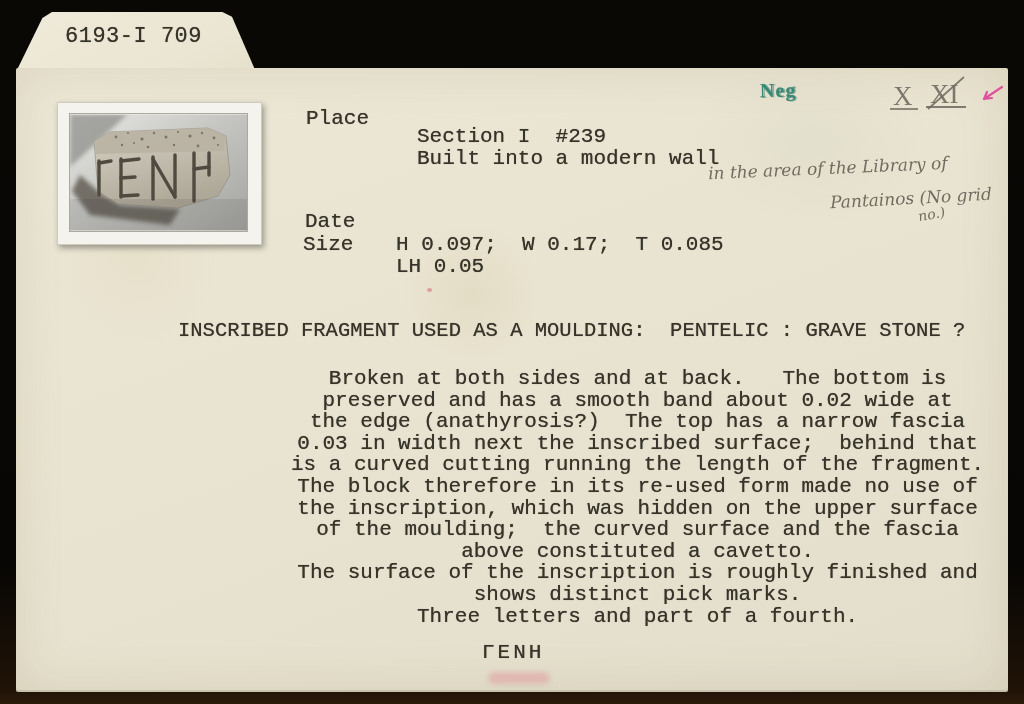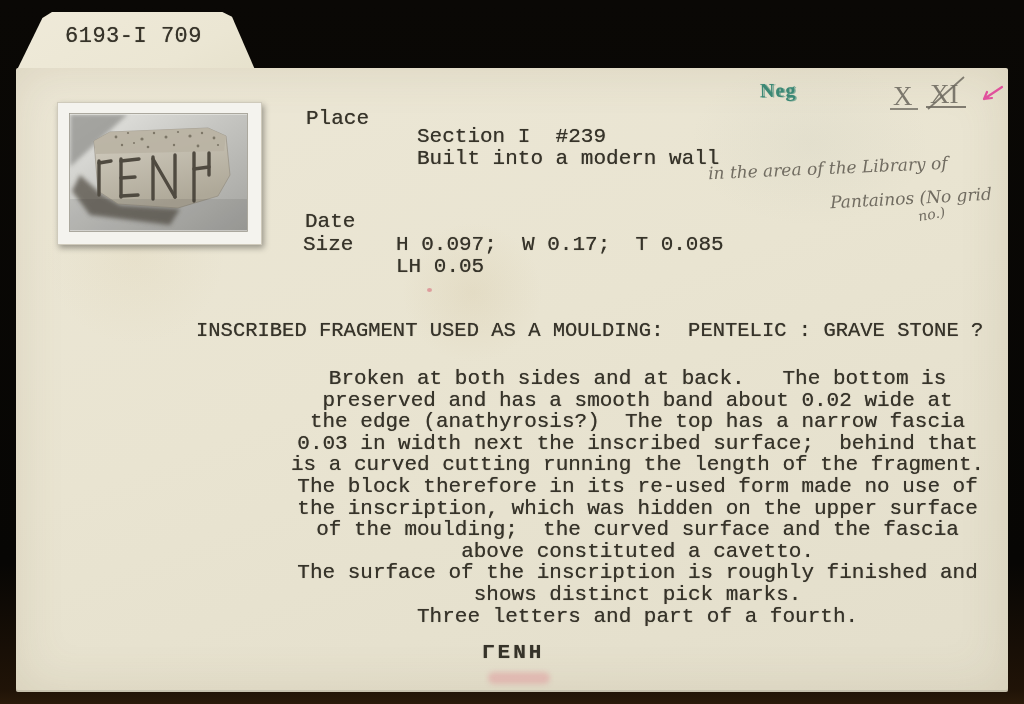--- a/index.html
+++ b/index.html
@@ -26,23 +26,23 @@
     box-shadow:inset 0 0 50px rgba(120,100,60,.14), inset 0 -2px 0 rgba(0,0,0,.1);
   }
   
   .typed{
     position:absolute;
     font-family:"Liberation Mono","DejaVu Sans Mono",monospace;
     font-size:21px;line-height:22px;color:#363329;white-space:pre;
     text-shadow:0 0 .7px rgba(45,42,35,.75);
   }
   .tab-label{font-size:22px;letter-spacing:.5px;}
-  .title-line{font-size:20.5px;margin-left:18px;}
+  .title-line{font-size:20.5px;}
   .body-block{line-height:21.6px;}
-  .greek-footer{letter-spacing:3px;font-weight:bold;}
+  .greek-footer{letter-spacing:3px;}
   
   .hand{
     position:absolute;font-family:"DejaVu Serif","Liberation Serif",serif;
     font-style:italic;color:#716c61;white-space:pre;
   }
   .hand-1{font-size:17px;transform:rotate(-2.5deg);}
   .hand-2{font-size:17px;transform:rotate(-3deg);}
   .hand-3{font-size:14px;transform:rotate(-10deg);}
   
   .stamp-neg{

